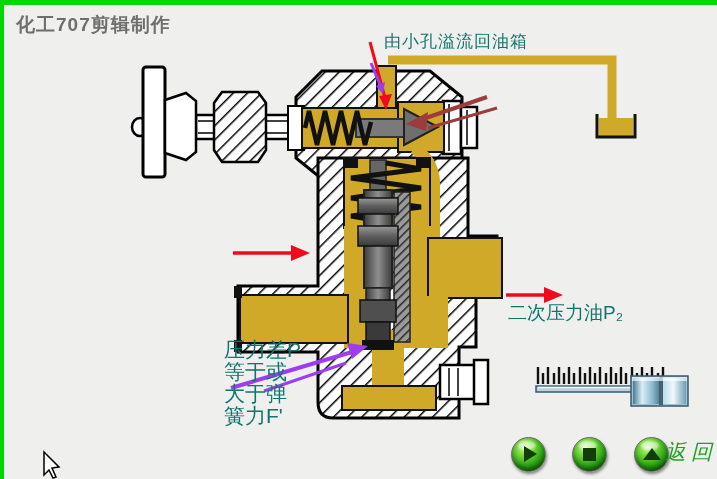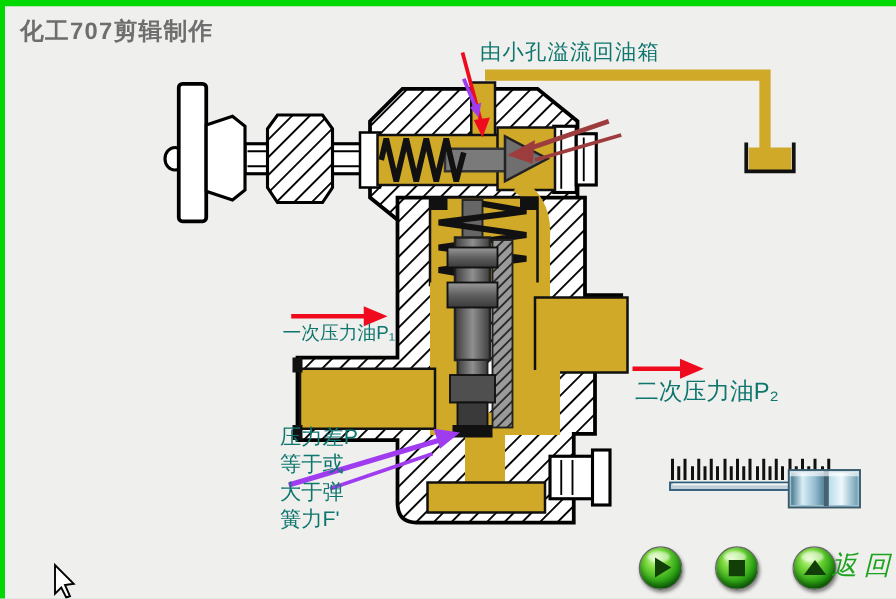--- a/index.html
+++ b/index.html
@@ -8,21 +8,21 @@
   .frame-top{position:absolute;left:0;top:0;width:717px;height:5px;background:#00d800;}
   .frame-left{position:absolute;left:0;top:0;width:4px;height:479px;background:#00d800;}
   #diagram-svg{position:absolute;left:0;top:0;}
   .lbl{position:absolute;color:#0f766e;white-space:nowrap;}
   #title{position:absolute;left:16px;top:12px;font-size:19px;font-weight:bold;
          color:#6e6e6e;letter-spacing:1px;}
   #lbl-overflow{left:384px;top:30px;font-size:17px;letter-spacing:1px;}
   #lbl-p2spring{left:486px;top:82px;font-size:17px;line-height:21px;}
   #lbl-primary{left:226px;top:257px;font-size:15px;}
   #lbl-secondary{left:508px;top:300px;font-size:19px;}
-  #lbl-pdiff{left:224px;top:339px;font-size:17px;line-height:22px;}
+  #lbl-pdiff{left:224px;top:339px;font-size:21px;line-height:22px;}
   .ctrl-btn{position:absolute;width:33px;height:33px;border-radius:50%;border:1px solid #666;
     background:radial-gradient(circle at 38% 28%,#d6f9ac 0%,#7ada3c 26%,#2ea516 58%,#0e6a06 82%,#0a5204 100%);
     box-shadow:1px 2px 3px rgba(0,0,0,.45), inset 0 -3px 5px rgba(0,0,0,.35);cursor:pointer;}
   .ctrl-btn .gloss{position:absolute;left:6px;top:3px;width:18px;height:9px;border-radius:50%;
     background:rgba(255,255,255,.55);filter:blur(1px);}
   #btn-play{left:511px;top:437px;}
   #btn-stop{left:572px;top:437px;}
   #btn-back{left:634px;top:437px;}
   .sym{position:absolute;}
   #btn-play .sym{left:12px;top:8px;width:0;height:0;border-left:13px solid #123f08;
@@ -183,21 +183,20 @@
   </svg>
 
   <div class="frame-top"></div>
   <div class="frame-left"></div>
 
   <div id="title">化工707剪辑制作</div>
 
   <div id="lbl-overflow" class="lbl">由小孔溢流回油箱</div>
 
 
-  <div id="lbl-primary" class="lbl">一次压力油P₁</div>
 
   <div id="lbl-secondary" class="lbl">二次压力油P₂</div>
 
   <div id="lbl-pdiff" class="lbl">
     <div>压力差P</div>
     <div>等于或</div>
     <div>大于弹</div>
     <div>簧力F'</div>
   </div>
 

